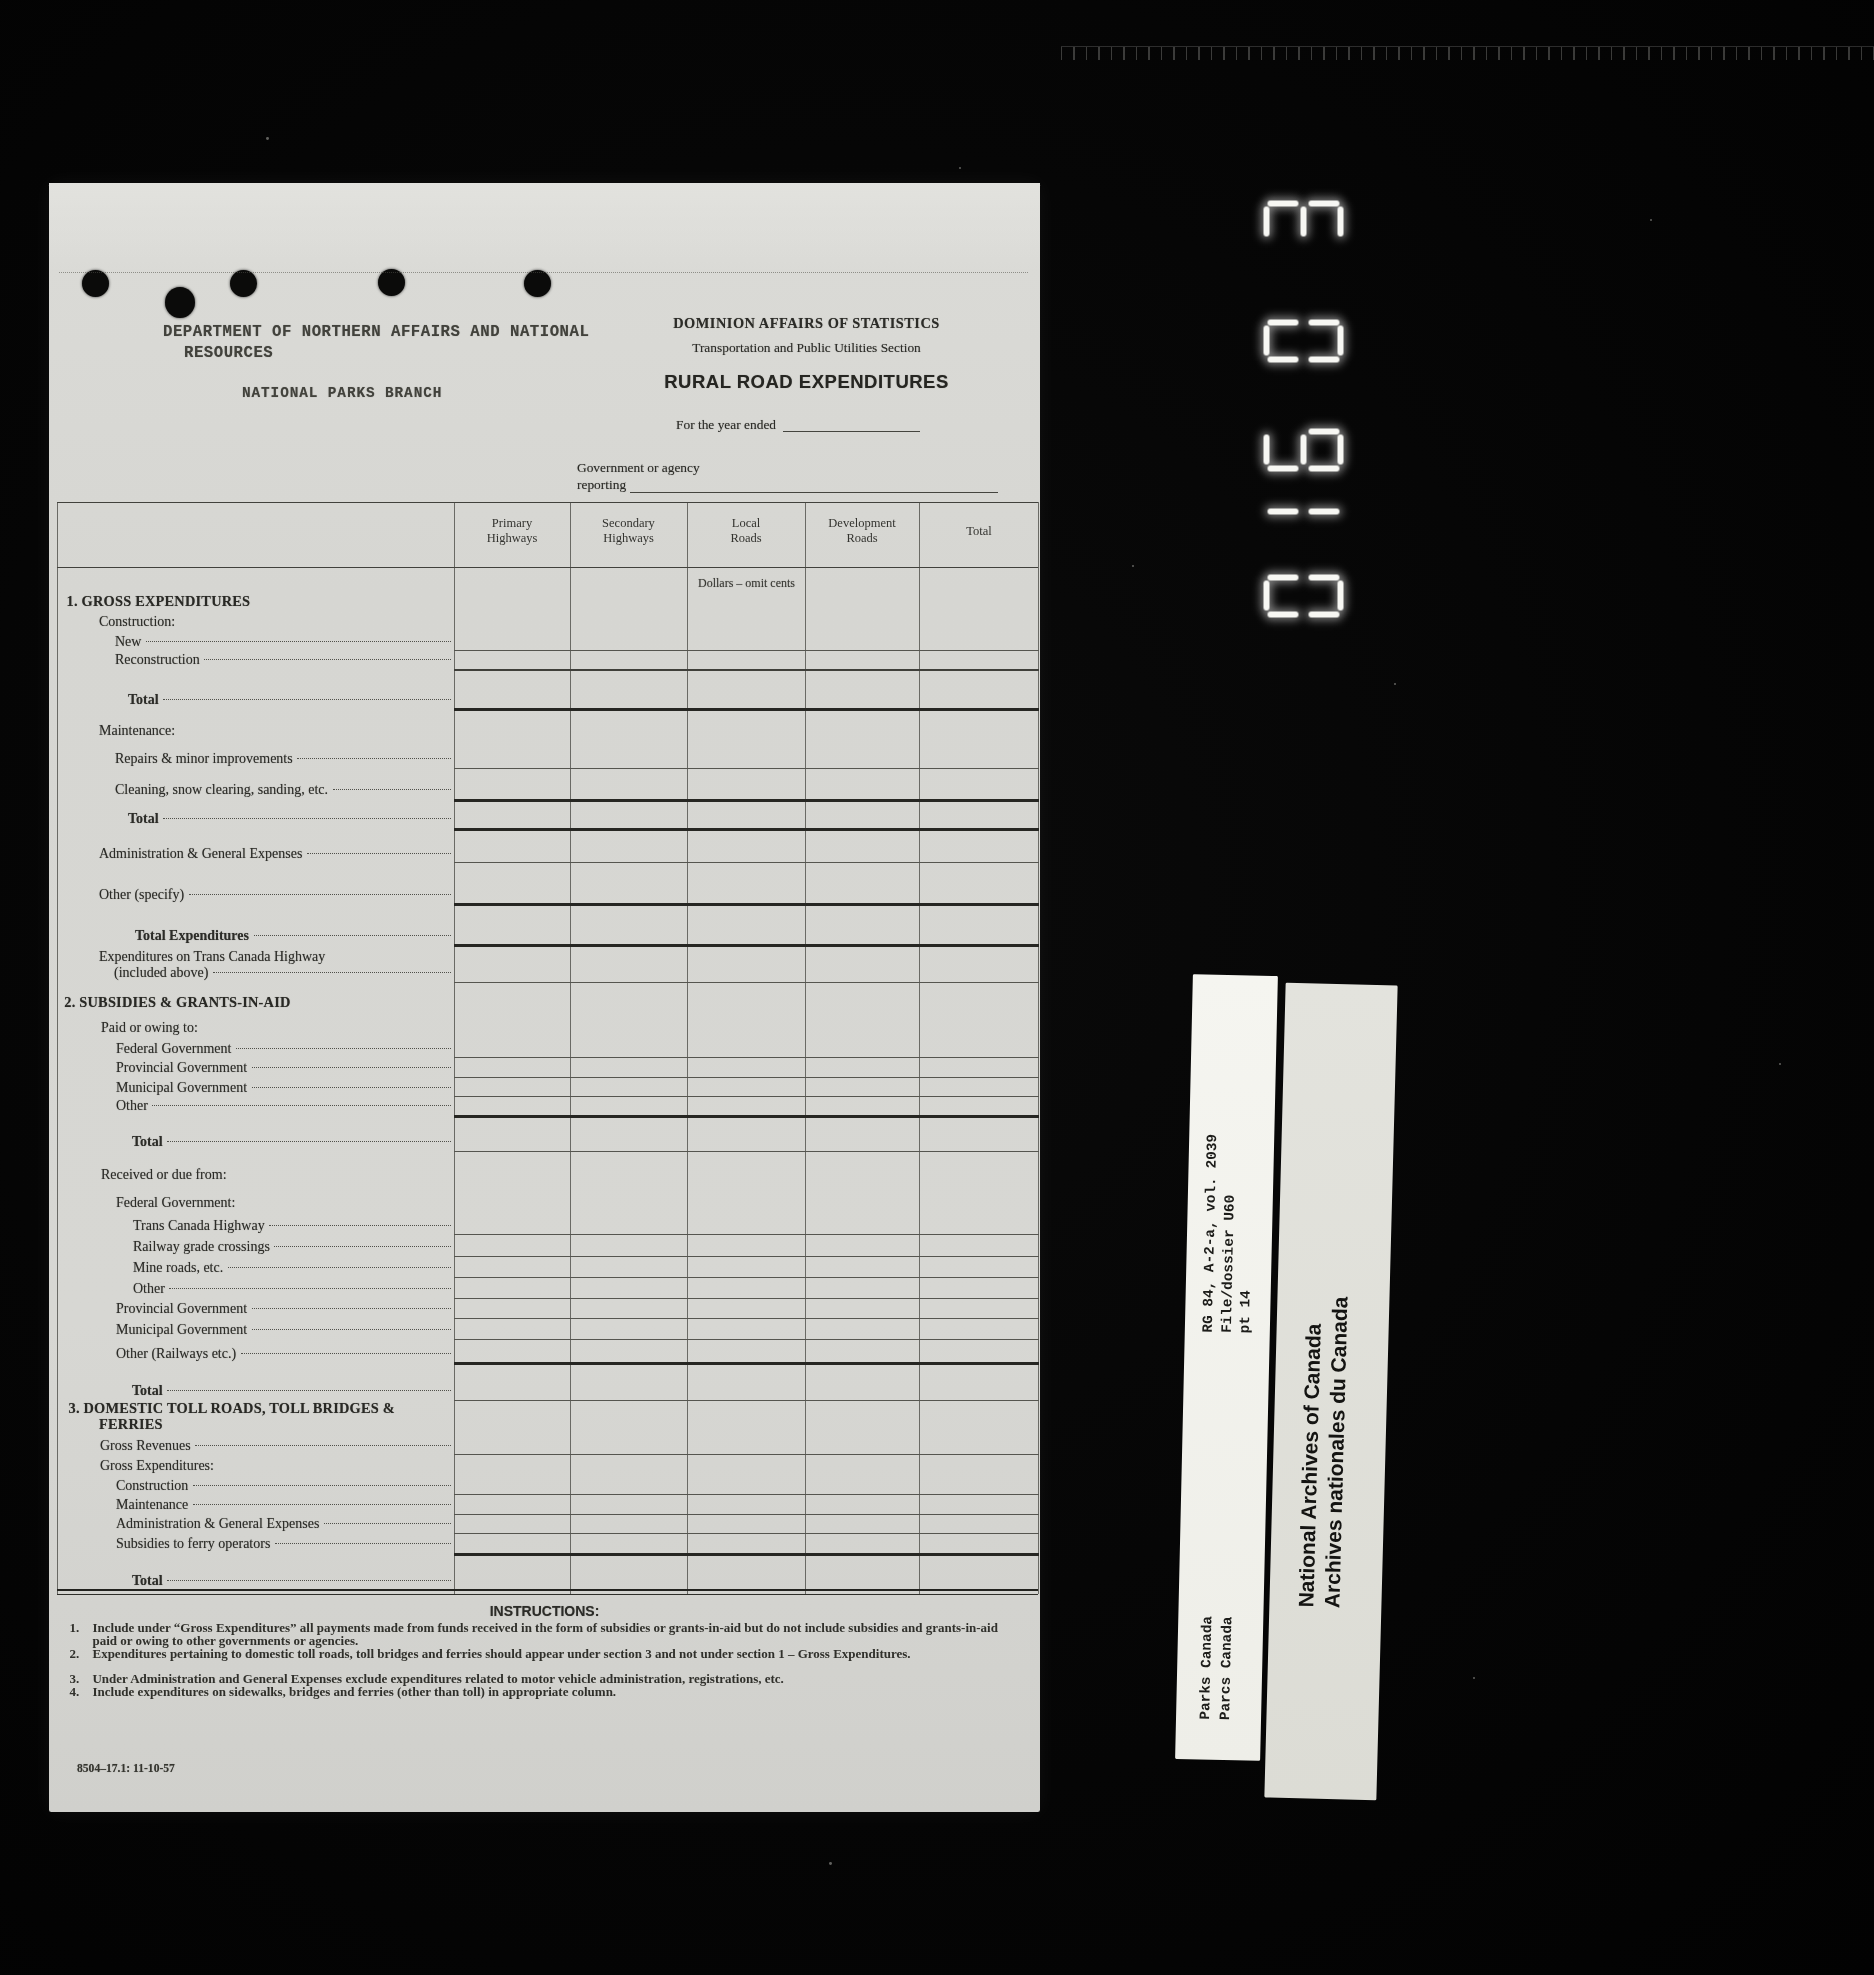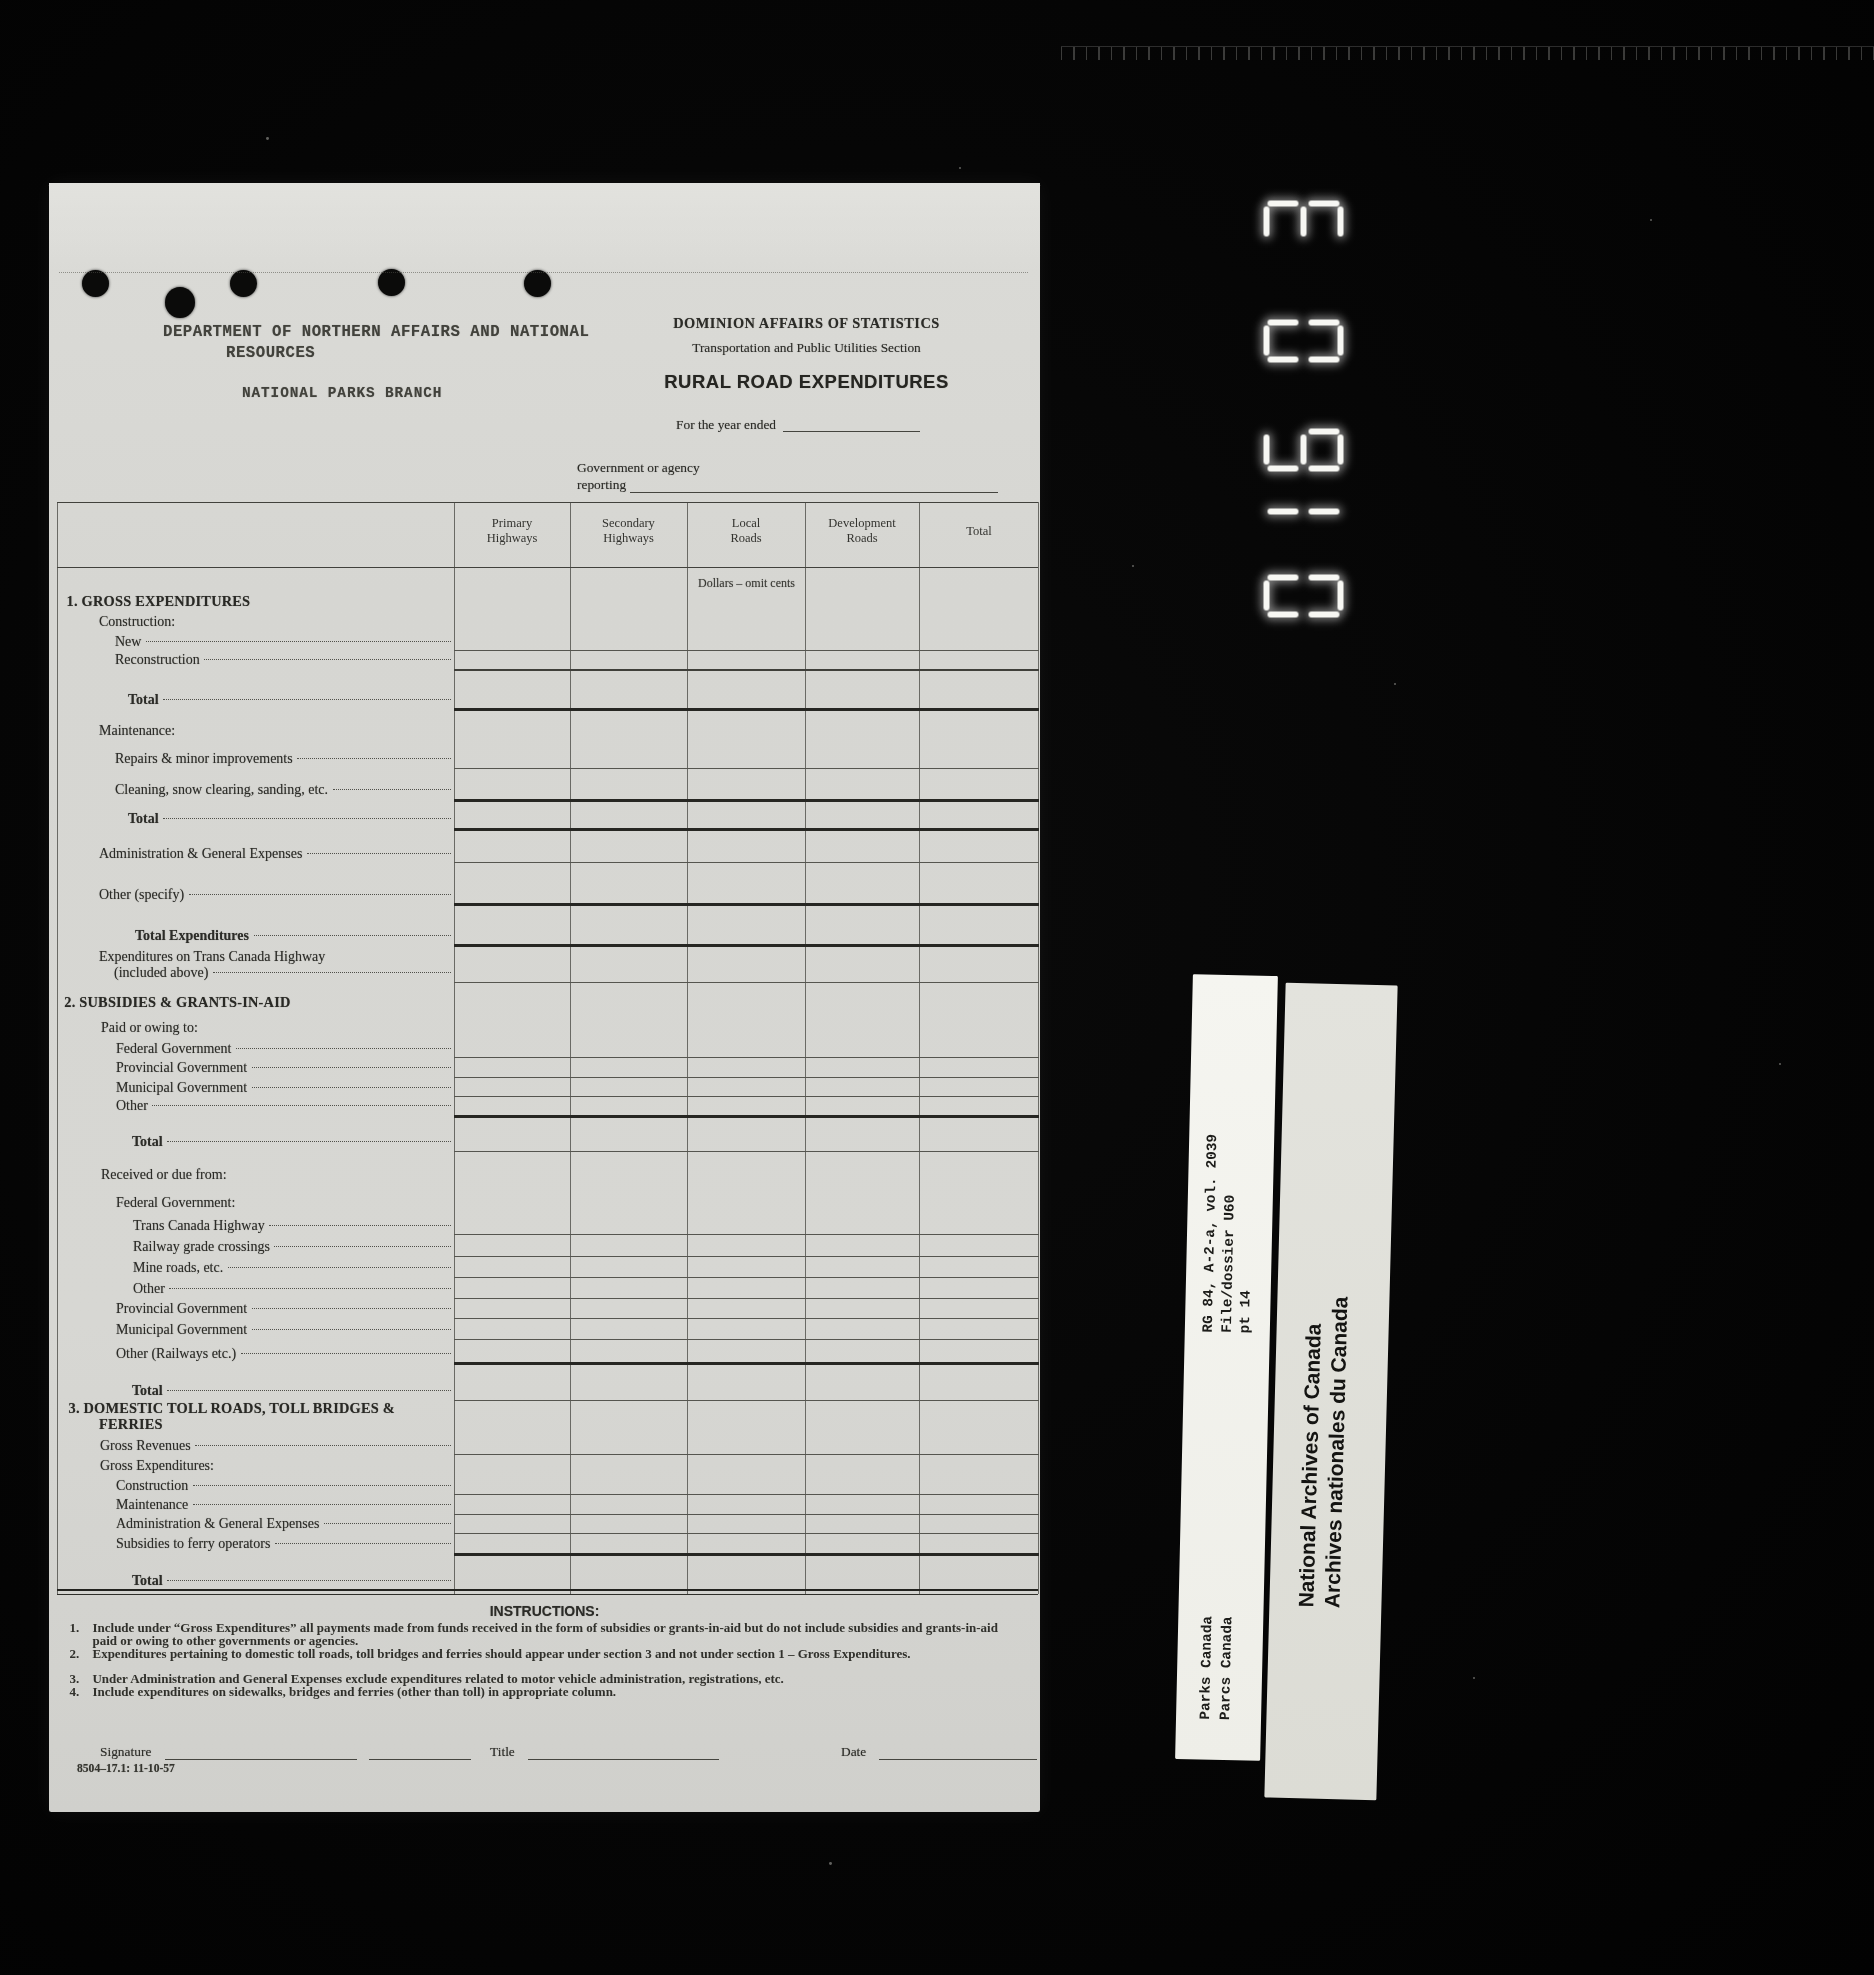--- a/index.html
+++ b/index.html
@@ -26,21 +26,21 @@
     background:linear-gradient(180deg,#dbdbd7 0%,#d6d6d2 25%,#d7d7d3 70%,#d0d0cc 100%);
     border-radius:2.3px;color:#2c2c28;box-shadow:0 0 21px rgba(255,255,255,.05);}
   .sheet::before{content:"";position:absolute;left:0;top:0;right:0;height:88px;background:linear-gradient(#e2e2de,rgba(226,226,222,0));}
   .hole{position:absolute;background:#0b0b0a;border-radius:50%;box-shadow:0 0 2.8px rgba(0,0,0,.8);}
   .perf{position:absolute;left:10.2px;right:12px;top:89px;border-top:1.4px dotted rgba(80,80,72,.55);}
   .typ{font-family:"Liberation Mono",monospace;font-weight:700;color:#42423c;}
   .abs{position:absolute;}
   .soft{text-shadow:0 0 0.9px rgba(50,50,45,.45);}
   
   .dept1{left:114px;top:140px;font-size:15.7px;letter-spacing:0.5px;}
-  .dept2{left:135px;top:161px;font-size:15.7px;letter-spacing:0.5px;margin-left:42px;}
+  .dept2{left:135px;top:161px;font-size:15.7px;letter-spacing:0.5px;}
   .branch{left:193px;top:202px;width:213px;font-size:14.4px;letter-spacing:0.9px;}
   .bureau{left:570px;top:132px;width:375px;text-align:center;font-weight:700;font-size:14.4px;letter-spacing:0.5px;}
   .tpus{left:570px;top:157px;width:375px;text-align:center;font-size:13.4px;}
   .title{left:570px;top:188px;width:375px;text-align:center;font-family:"Liberation Sans",sans-serif;font-weight:700;font-size:18.5px;letter-spacing:0.5px;color:#262622;}
   .yearrow{left:627px;top:234px;font-size:13.4px;display:flex;}
   .yearline{display:inline-block;width:137px;border-bottom:1.4px solid #45453f;margin-left:7.4px;height:14px;}
   .agency1{left:528px;top:277px;font-size:13.4px;}
   .agencyrow{left:528px;top:294px;right:42px;font-size:13.4px;display:flex;align-items:flex-end;}
   .uline{flex:1;border-bottom:1.4px solid #45453f;height:14px;margin-left:3.7px;}
   
@@ -383,29 +383,20 @@
       </div>
     <div class="ins" style="top:1489px">
         <span class="inum">3.</span>
         <span>Under Administration and General Expenses exclude expenditures related to motor vehicle administration, registrations, etc.</span>
       </div>
     <div class="ins" style="top:1502px">
         <span class="inum">4.</span>
         <span>Include expenditures on sidewalks, bridges and ferries (other than toll) in appropriate column.</span>
       </div>
 
-    <div class="sigrow" style="left:0;right:0">
-      <span class="slabel soft" style="left:51px">Signature</span>
-      <span class="sline" style="left:116px;width:192px"></span>
-      <span class="sline" style="left:320px;width:102px"></span>
-      <span class="slabel soft" style="left:441px">Title</span>
-      <span class="sline" style="left:479px;width:191px"></span>
-      <span class="slabel soft" style="left:792px">Date</span>
-      <span class="sline" style="left:830px;width:158px"></span>
-    </div>
     <div class="formno soft">8504–17.1:  11-10-57</div>
   </div>
 
   <div class="strip strip-ref">
     <div class="vtext ref-text">
       <div>RG 84, A-2-a, vol. 2039</div>
       <div>File/dossier U60</div>
       <div>pt 14</div>
     </div>
     <div class="vtext parks-text">

